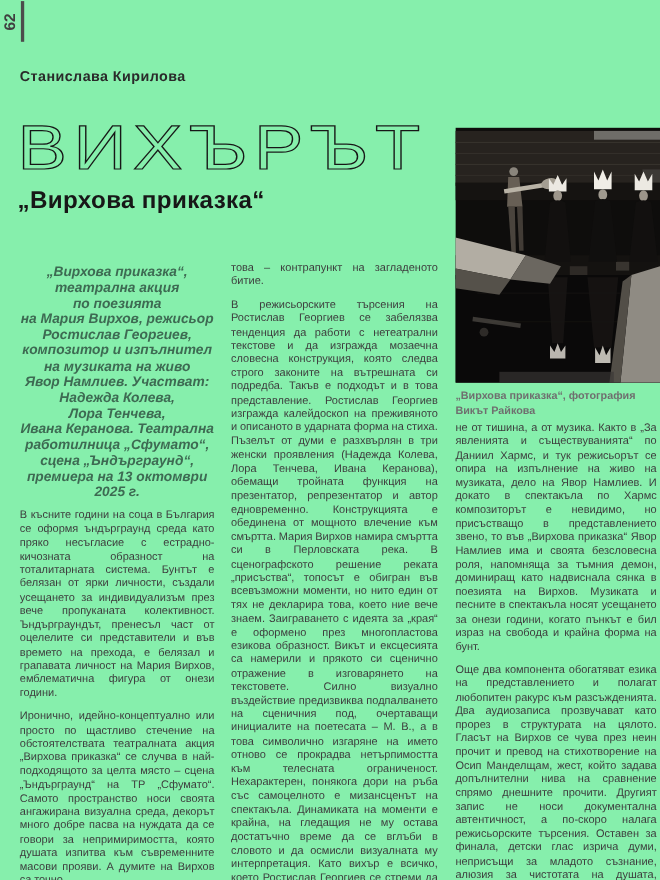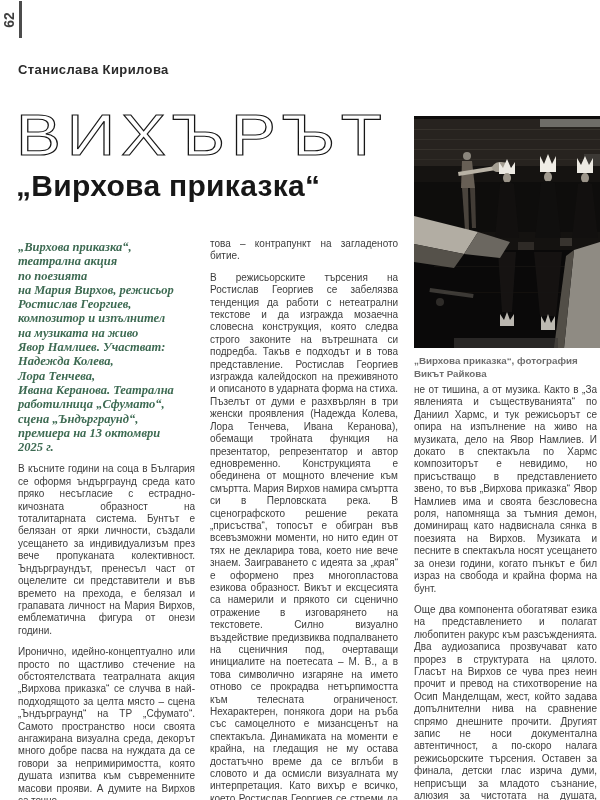--- a/index.html
+++ b/index.html
@@ -1,47 +1,47 @@
 <!DOCTYPE html>
 <html><head>
 <meta charset="utf-8">
 <style>
   html,body{margin:0;padding:0;background:#e8e8e8;}
-  .page{position:relative;width:600px;height:800px;background:#ffffff;overflow:hidden;
+  .page{position:relative;width:600px;height:800px;background:#86efac;overflow:hidden;
         font-family:"Liberation Sans",sans-serif;}
 
   
   .pagenum-bar{position:absolute;left:19px;top:1px;width:3px;height:37px;background:#4c4c4c;}
   .pagenum{position:absolute;left:-3px;top:12px;width:24px;text-align:center;
            transform:rotate(-90deg);font-size:14px;font-weight:600;color:#3f3f3f;}
 
   
   .author{position:absolute;left:18px;top:62px;font-size:13px;font-weight:bold;
           color:#2a2a2a;letter-spacing:.4px;}
 
   
   .title{position:absolute;left:16px;top:106px;font-size:57px;line-height:1.02;
          font-weight:300;letter-spacing:5px;color:transparent;
          -webkit-text-stroke:1.1px #171717;
          transform:scaleX(1.18);transform-origin:0 0;white-space:nowrap;}
   @supports not (-webkit-text-stroke:1px #000){.title{color:#171717;}}
-  .subtitle{position:absolute;left:16px;top:169px;font-size:30px;font-weight:bold;
+  .subtitle{position:absolute;left:16px;top:169px;font-size:22px;font-weight:bold;
             color:#171717;letter-spacing:.3px;}
 
   
   .col{position:absolute;font-size:10px;line-height:12.4px;color:#3d3d3d;
        text-align:justify;word-spacing:-0.3px;}
   .col p{margin:0 0 9px 0;}
   .col1{left:18px;top:240px;width:177px;}
   .col2{left:210px;top:238px;width:188px;}
   .col3{left:414px;top:384px;width:183px;}
 
-  .lead{font-family:Liberation Serif, serif;font-style:italic;
+  .lead{font-family:Liberation Sans, sans-serif;font-style:italic;
         font-weight:bold;font-size:12.5px;line-height:14.3px;color:#3d6a52;
-        text-align:left;white-space:pre-line;margin:0 0 13px 0;word-spacing:0;}
+        text-align:center;white-space:pre-line;margin:0 0 13px 0;word-spacing:0;}
 
   
   .photo{position:absolute;left:414px;top:116px;width:186px;height:232px;}
   .photo svg{display:block;width:100%;height:100%;}
   .caption{position:absolute;left:414px;top:355px;width:186px;font-size:9.8px;
            line-height:12.5px;color:#6f6f6f;font-weight:600;white-space:pre-line;}
 
   
   .footer{position:absolute;left:18px;top:810px;display:flex;align-items:flex-end;gap:6px;}
   .footer .mag{font-family:"DejaVu Serif","Liberation Serif",serif;font-weight:bold;

